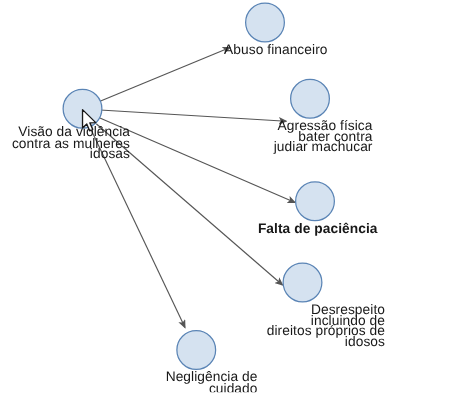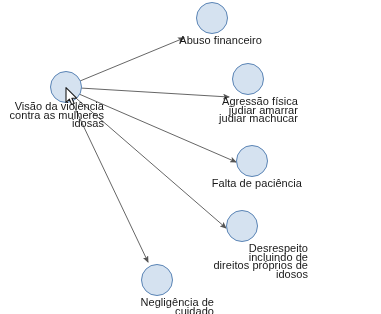--- a/index.html
+++ b/index.html
@@ -75,37 +75,37 @@
 contra as mulheres
 idosas</div>
       </div>
       <div class="node">
         <div class="node-circle" style="left: 196px; top: 2px; width: 32px; height: 32px; background: rgb(213, 226, 240); border-color: rgb(90, 132, 181);"></div>
         <div class="node-label" style="left: 162px; top: 36px; width: 100px; color: rgb(24, 24, 24);">Abuso financeiro</div>
       </div>
       <div class="node">
         <div class="node-circle" style="left: 232px; top: 63px; width: 32px; height: 32px; background: rgb(213, 226, 240); border-color: rgb(90, 132, 181);"></div>
         <div class="node-label" style="left: 198px; top: 97px; width: 100px; color: rgb(24, 24, 24);">Agressão física
-judiar amarrar
+bater contra
 judiar machucar</div>
       </div>
       <div class="node">
         <div class="node-circle" style="left: 236px; top: 145px; width: 32px; height: 32px; background: rgb(213, 226, 240); border-color: rgb(90, 132, 181);"></div>
-        <div class="node-label" style="left: 202px; top: 179px; width: 100px; color: rgb(24, 24, 24);">Falta de paciência</div>
+        <div class="node-label" style="left: 202px; top: 179px; width: 100px; color: rgb(24, 24, 24); font-weight: bold;">Falta de paciência</div>
       </div>
       <div class="node">
         <div class="node-circle" style="left: 226px; top: 210px; width: 32px; height: 32px; background: rgb(213, 226, 240); border-color: rgb(90, 132, 181);"></div>
         <div class="node-label" style="left: 208px; top: 244px; width: 100px; color: rgb(24, 24, 24);">Desrespeito
 incluindo de
 direitos próprios de
 idosos</div>
       </div>
       <div class="node">
         <div class="node-circle" style="left: 141px; top: 264px; width: 32px; height: 32px; background: rgb(213, 226, 240); border-color: rgb(90, 132, 181);"></div>
-        <div class="node-label" style="left: 114px; top: 298px; width: 100px; color: rgb(24, 24, 24);">Negligência de
+        <div class="node-label" style="left: 106px; top: 298px; width: 100px; color: rgb(24, 24, 24);">Negligência de
 cuidado</div>
       </div>
     </div>
 
   <svg id="cursor" width="14" height="19" viewBox="0 0 14 19" style="left: 65px; top: 87px;">
     <path d="M1,0.7 L1,15.4 L4.4,12.2 L6.7,17.6 L9.2,16.5 L6.9,11.3 L11.6,11.1 Z" fill="#ffffff" stroke="#1a1a1a" stroke-width="1.1" stroke-linejoin="round"></path>
   </svg>
 
 </div>
 

